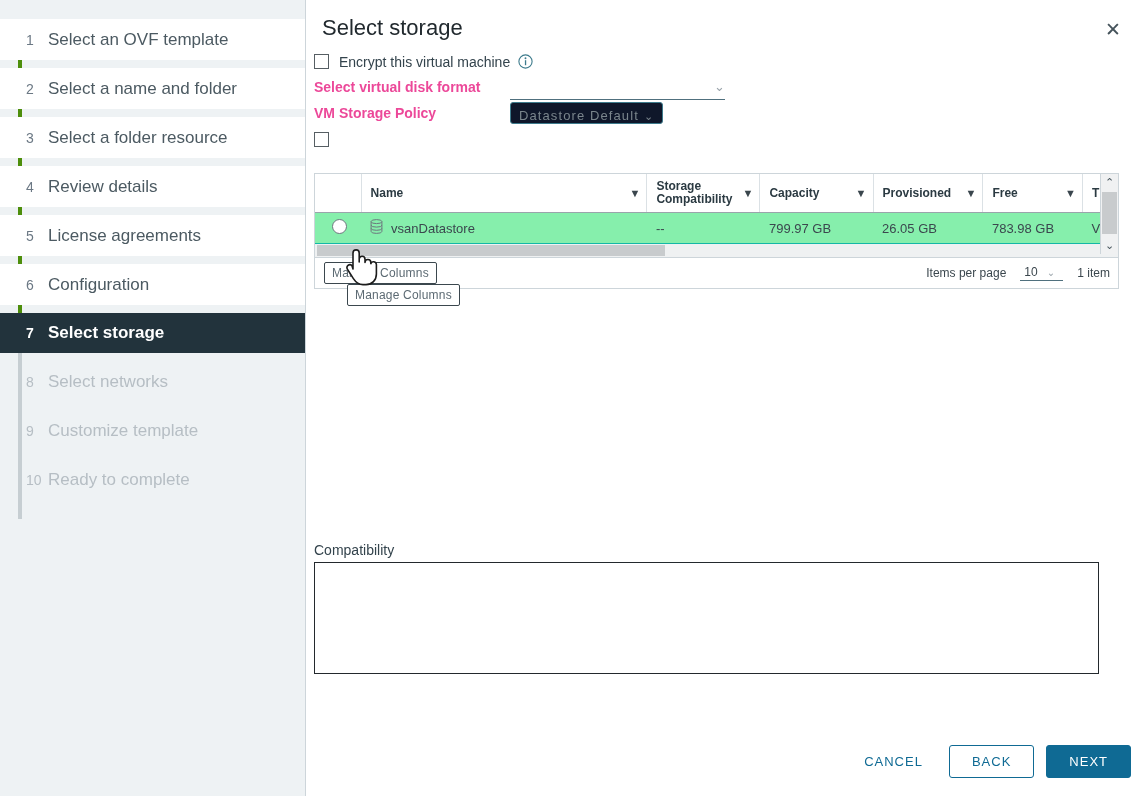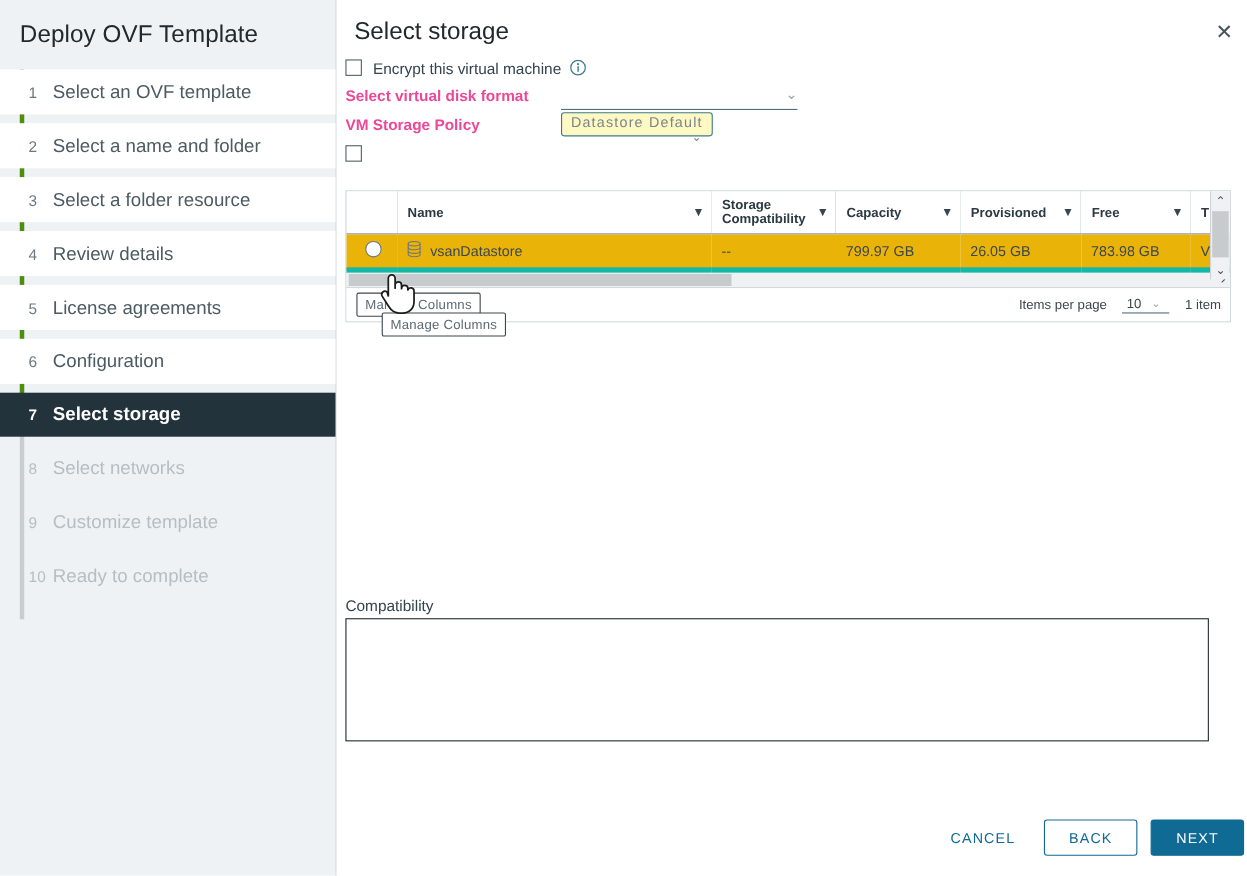--- a/index.html
+++ b/index.html
@@ -189,26 +189,25 @@
     line-height: 1;
     padding-bottom: 4px;
   }
   .policy-select {
     border: 1px solid #3d7b8c;
     border-radius: 3px;
     height: 20px;
     padding: 0 8px;
     display: inline-flex;
     align-items: flex-end;
-    background: #fef9c3;
+    background: #0f172a;
     cursor: pointer;
     font-size: 13px;
     color: #7a858c;
     letter-spacing: 1.1px;
-    flex-direction: column;
   }
   .policy-select .chev2 {
     margin-left: 5px;
     color: #7a858c;
     font-size: 11px;
     font-family: "DejaVu Sans", sans-serif;
   }
 
   
   .table-wrap {
@@ -250,22 +249,22 @@
     cursor: pointer;
     flex-shrink: 0;
     margin-left: 6px;
   }
   table.ds td {
     font-size: 13px;
     color: #3b474e;
     padding: 6px 6px 6px 9px;
     height: 31px;
     box-sizing: border-box;
-    border-bottom: 5px solid #14b8a6;
-    background: #eab308;
+    border-bottom: 1px solid #14b8a6;
+    background: #86efac;
     vertical-align: middle;
   }
   td.sel-col { text-align: center; padding: 0; }
   .radio {
     width: 15px;
     height: 15px;
     border: 1px solid #6d777e;
     border-radius: 50%;
     background: #fff;
     display: inline-block;
@@ -456,21 +455,20 @@
     z-index: 40;
     letter-spacing: 0.2px;
   }
 </style>
 </head>
 <body>
 
 <div class="wizard">
 
   <div class="sidebar">
-    <div class="wizard-title">Deploy OVF Template</div>
 
     <div class="steps">
       <div class="progress-rail" style="height:500px;"></div>
       <div class="progress-fill" style="height:296px;"></div>
 
       <div class="step">
         <span class="num">1</span>
         <span class="label">Select an OVF template</span>
       </div>
       <div class="step">

